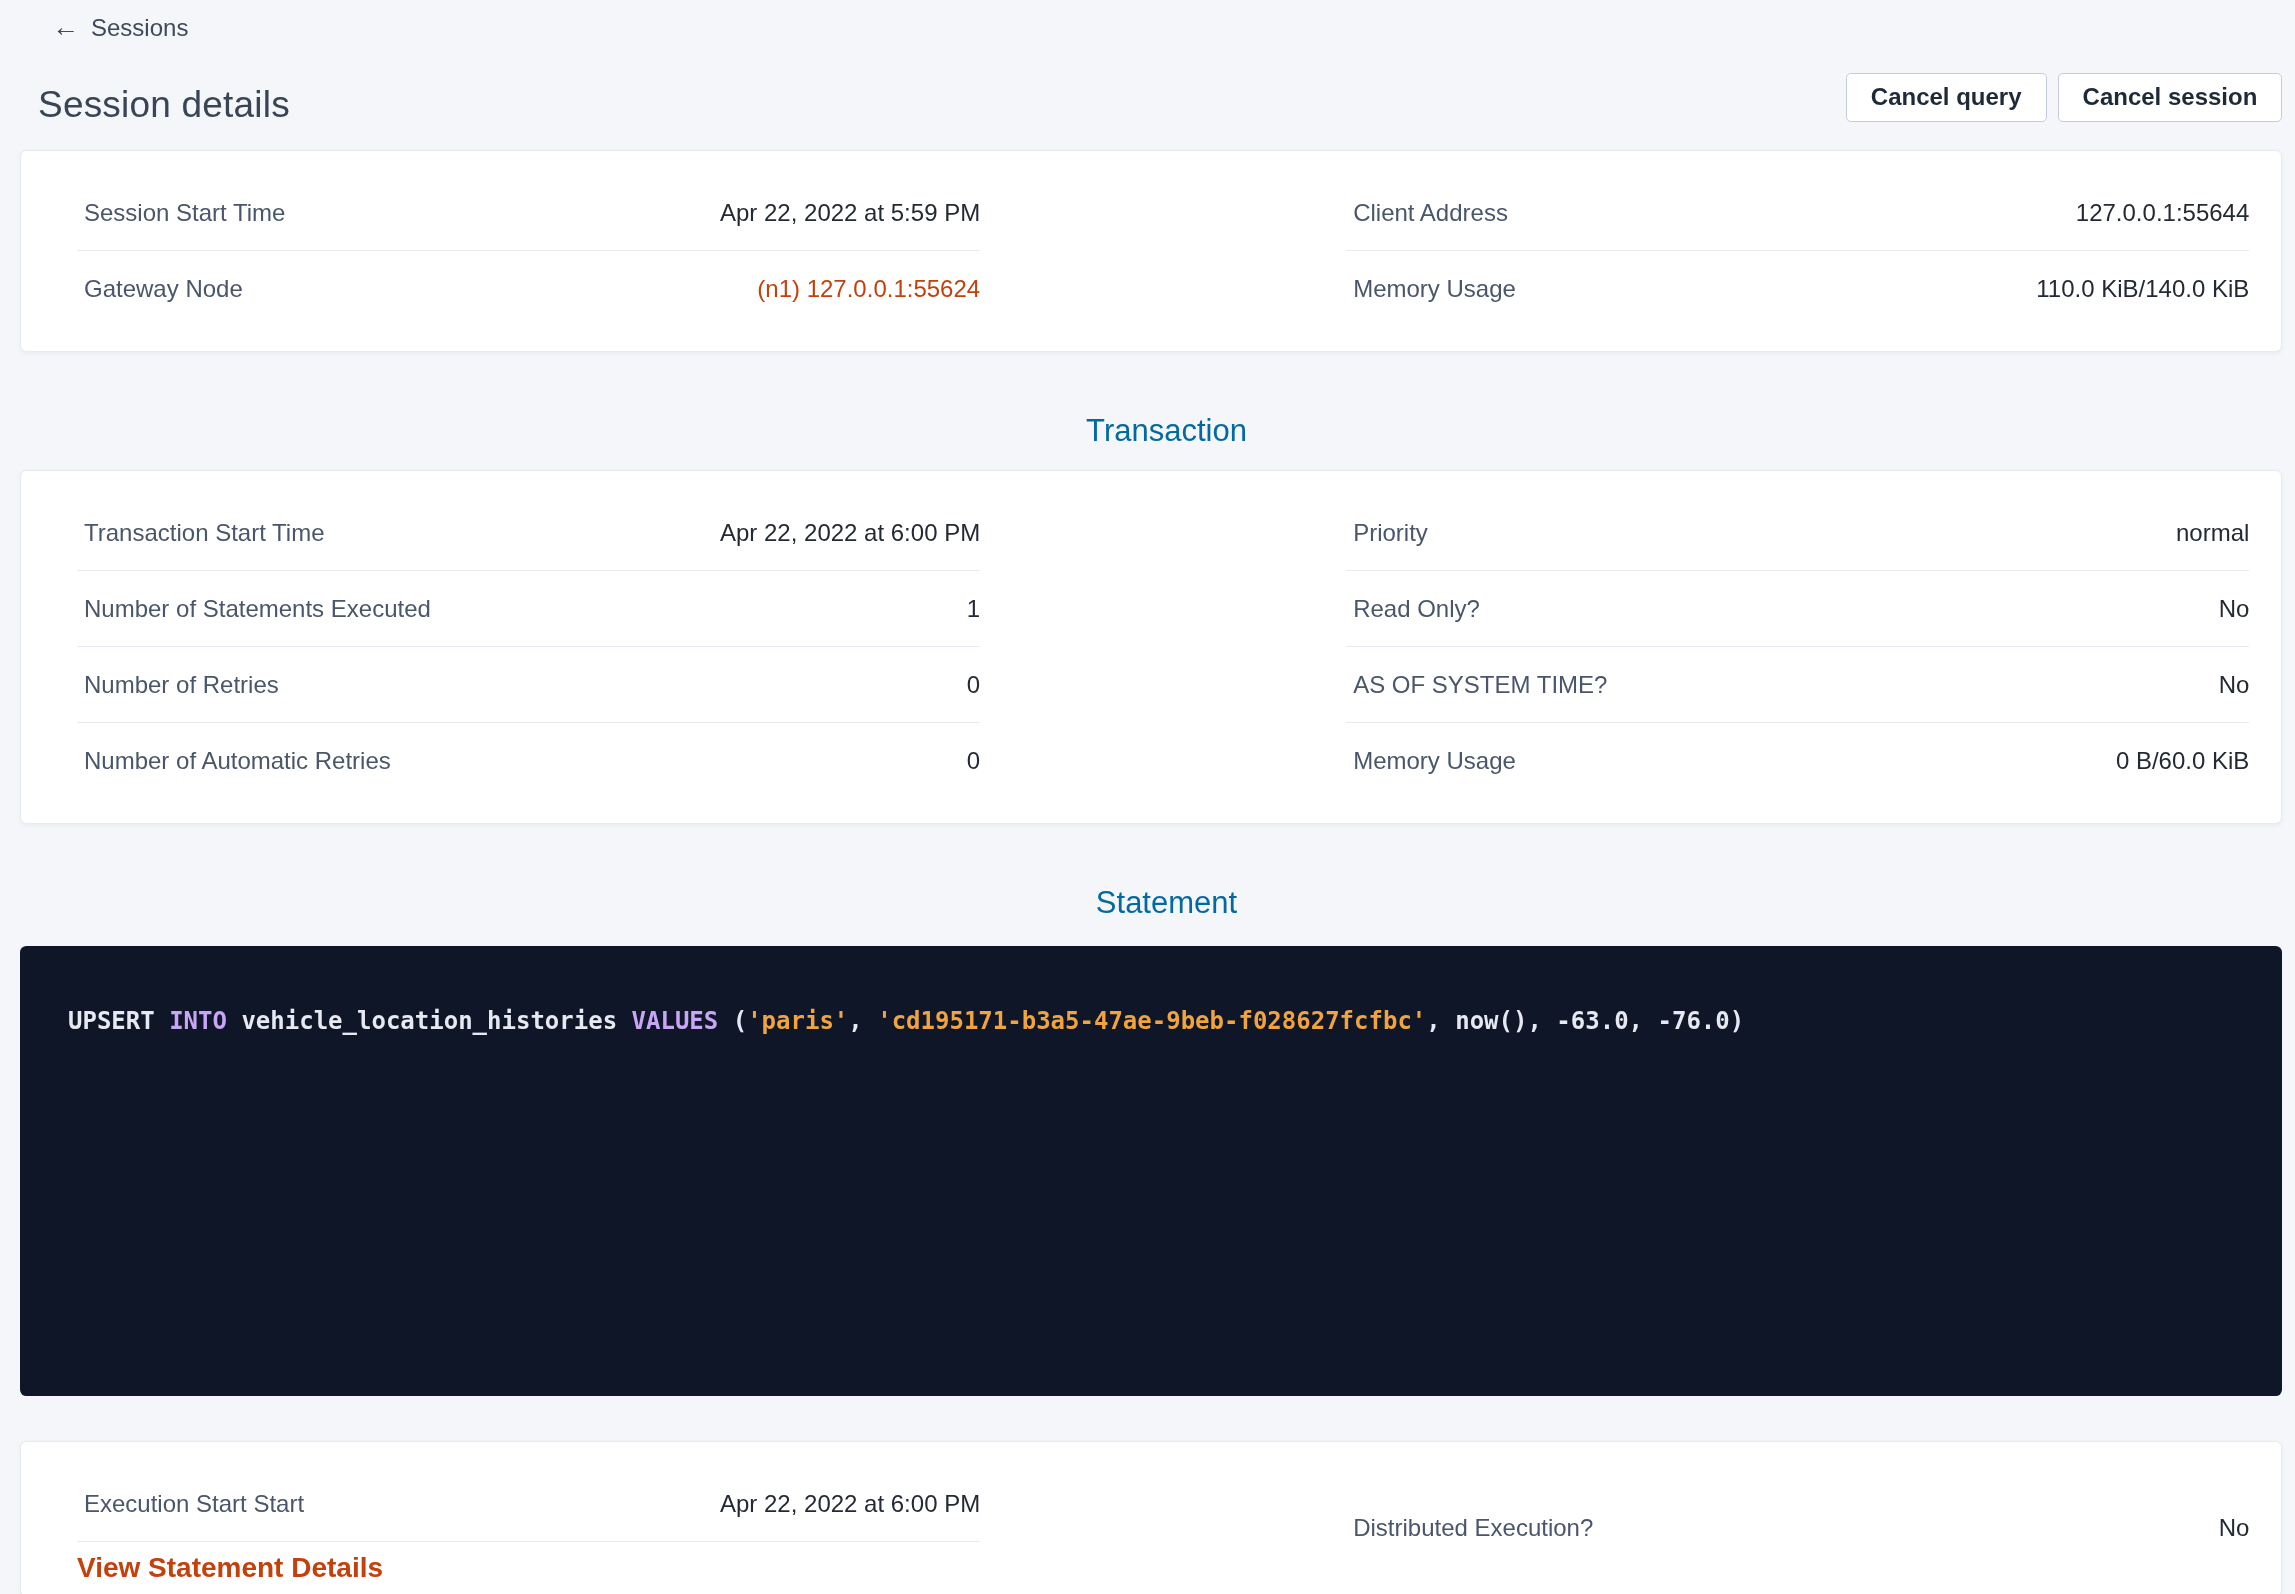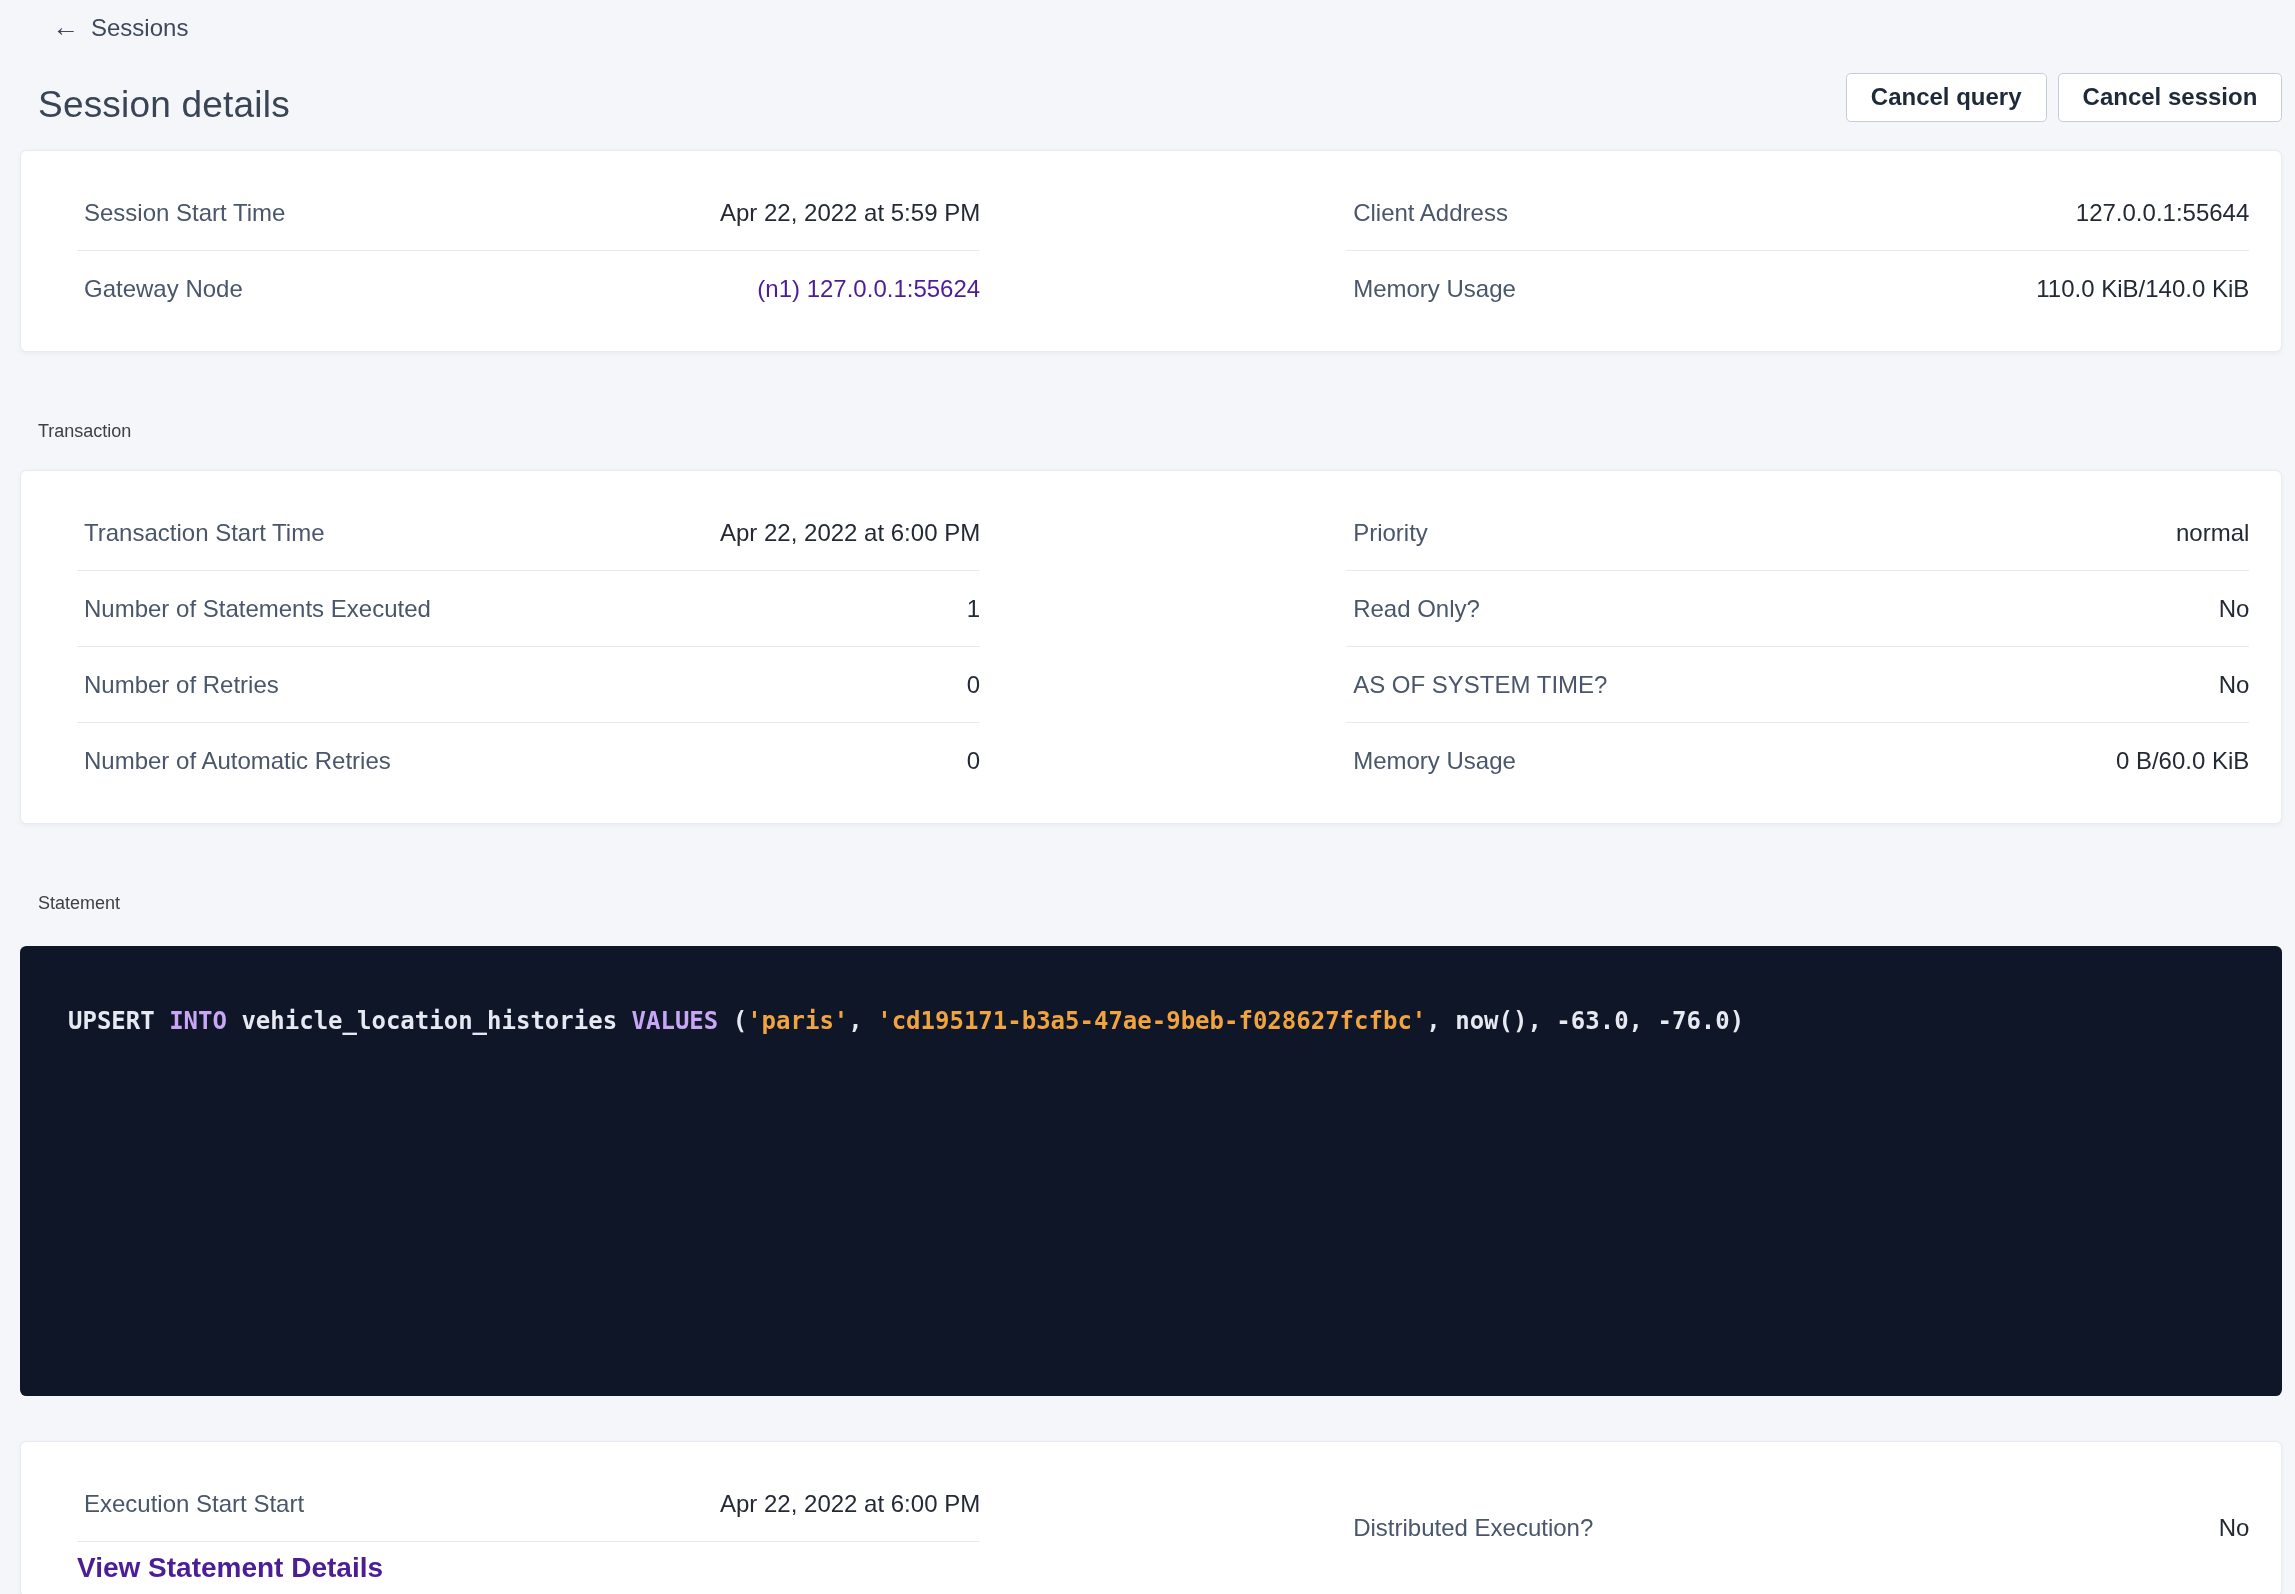--- a/index.html
+++ b/index.html
@@ -46,26 +46,26 @@
   .card.first { margin-top: 38px; }
   .col { min-width: 0; }
   .row {
     height: 76px; display: flex; justify-content: space-between; align-items: center;
     border-bottom: 0.8px solid #e7ebf1;
     font-size: 24px;
   }
   .col .row:last-child { border-bottom: none; }
   .lbl { color: #4a566b; margin-left: 7px; }
   .val { color: #242a35; text-align: right; }
-  .val.link, a.link { color: #4c1d95; text-decoration: none; cursor: pointer; }
+  .val.link, a.link { color: #c2410c; text-decoration: none; cursor: pointer; }
 
   
   .section-heading {
-    font-size: 18px; font-weight: 400; color: #404040;
-    margin: 64px 0 0 38px; height: 30px; line-height: 30px;
+    font-size: 31px; font-weight: 400; color: #0369a1;
+    margin: 64px 0 0 38px; height: 30px; line-height: 30px; text-align: center;
   }
   .section-gap { height: 24px; }
 
   
   .code-box {
     margin: 0 12.7px 0 20px; height: 450px;
     background: #0e1628; border-radius: 6.4px;
     padding: 58px 48px;
   }
   .code {

